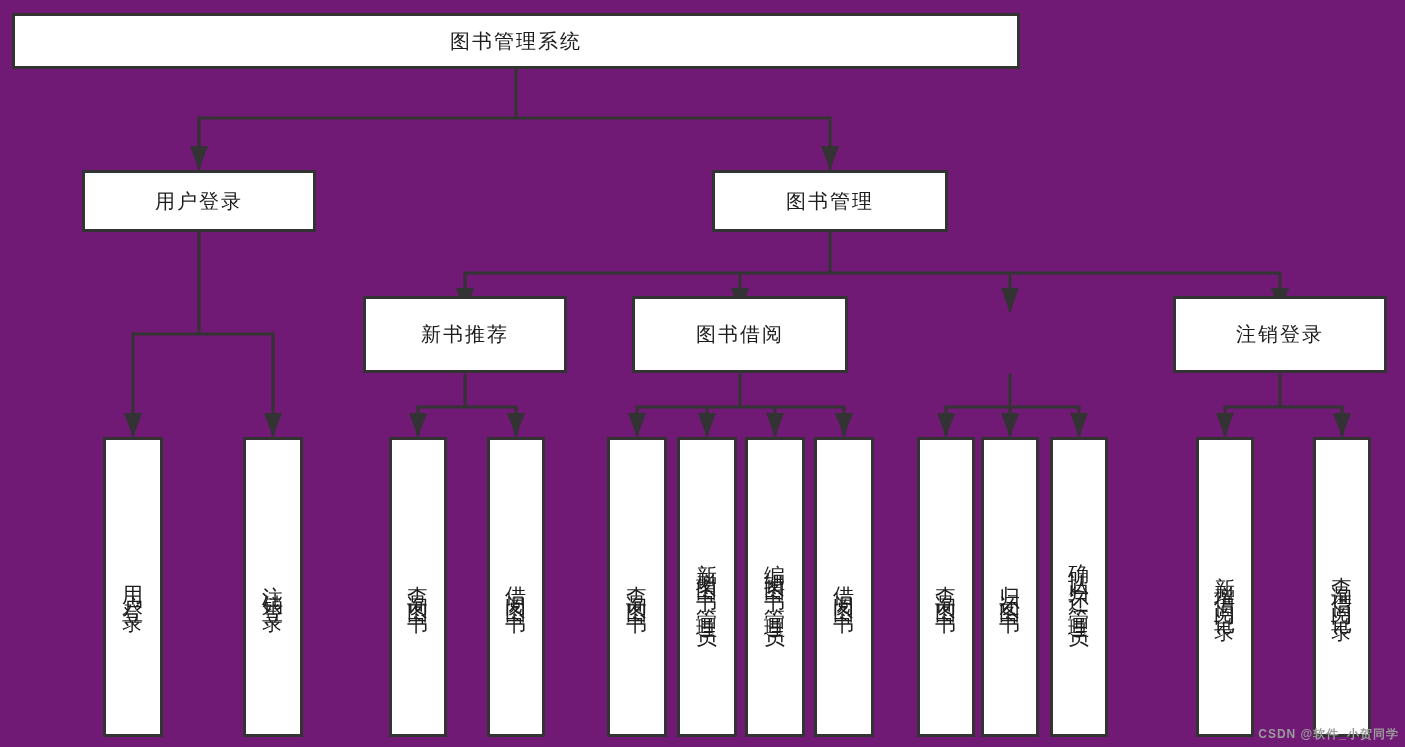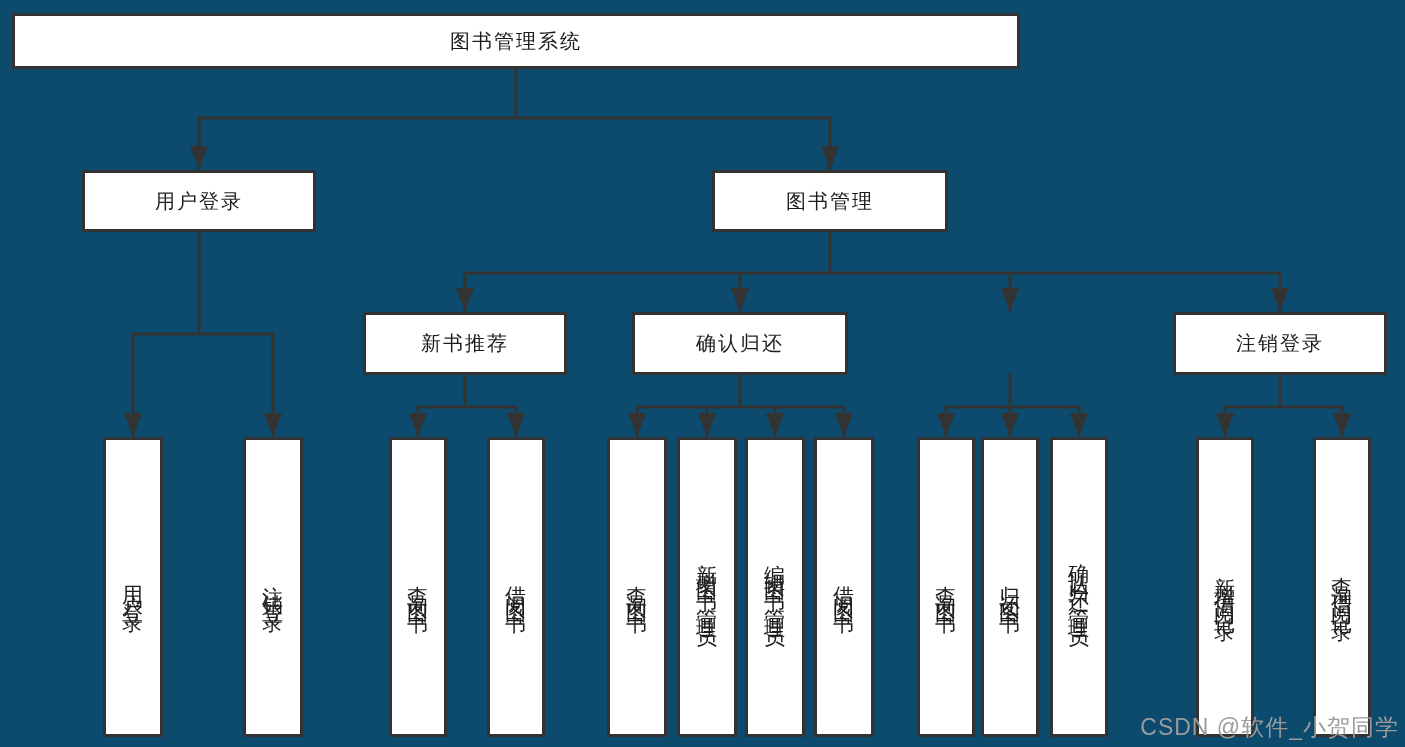--- a/index.html
+++ b/index.html
@@ -2,21 +2,21 @@
 <html><head>
 <meta charset="utf-8">
 <style>
   * { box-sizing: border-box; }
   html, body { margin: 0; padding: 0; background: #ffffff; }
   body { font-family: "Liberation Sans", sans-serif; }
   .stage {
     position: relative;
     width: 1405px;
     height: 747px;
-    background: #0c4a6e;
+    background: #701a75;
     overflow: hidden;
   }
   svg.connectors {
     position: absolute;
     left: 0; top: 0;
     width: 1405px; height: 747px;
     z-index: 1;
   }
   .box {
     position: absolute;
@@ -29,40 +29,41 @@
     z-index: 2;
   }
   .hlabel {
     font-size: 20px;
     letter-spacing: 2px;
     white-space: nowrap;
   }
   .root-box  { left: 12px;  top: 13px;  width: 1008px; height: 56px; }
   .l2a       { left: 82px;  top: 170px; width: 234px;  height: 62px; }
   .l2b       { left: 712px; top: 170px; width: 236px;  height: 62px; }
-  .l3        { top: 312px; height: 63px; }
+  .l3        { top: 296px; height: 77px; }
   .leaf      { top: 437px; height: 300px; }
   .vtext {
     writing-mode: vertical-rl;
     -webkit-writing-mode: vertical-rl;
     text-orientation: mixed;
     font-size: 21px;
     line-height: 1;
     letter-spacing: 9px;
     white-space: nowrap;
   }
   .watermark {
     position: absolute;
     right: 6px;
     bottom: 4px;
-    font-size: 23px;
+    font-size: 12px;
     letter-spacing: 1px;
     color: #9b9b9b;
     z-index: 3;
     white-space: nowrap;
+    font-weight: bold;
   }
 </style>
 </head>
 <body>
 
 <div class="stage">
 
   <svg class="connectors" viewBox="0 0 1405 747" aria-hidden="true">
     <g stroke="#333333" stroke-width="3" fill="none" stroke-linecap="square">
       <path d="M516 69 V118 M199 118 H830 M199 118 V168 M830 118 V168"></path>
@@ -104,21 +105,21 @@
     <span class="hlabel">用户登录</span>
   </div>
   <div class="box l2b">
     <span class="hlabel">图书管理</span>
   </div>
 
   <div class="box l3" style="left:363px;width:204px">
     <span class="hlabel">新书推荐</span>
   </div>
   <div class="box l3" style="left:632px;width:216px">
-    <span class="hlabel">确认归还</span>
+    <span class="hlabel">图书借阅</span>
   </div>
   <div class="box l3" style="left:1173px;width:214px">
     <span class="hlabel">注销登录</span>
   </div>
 
   <div class="box leaf" style="left:103px;width:60px">
     <span class="vtext">用户登录</span>
   </div>
   <div class="box leaf" style="left:243px;width:60px">
     <span class="vtext">注销登录</span>

